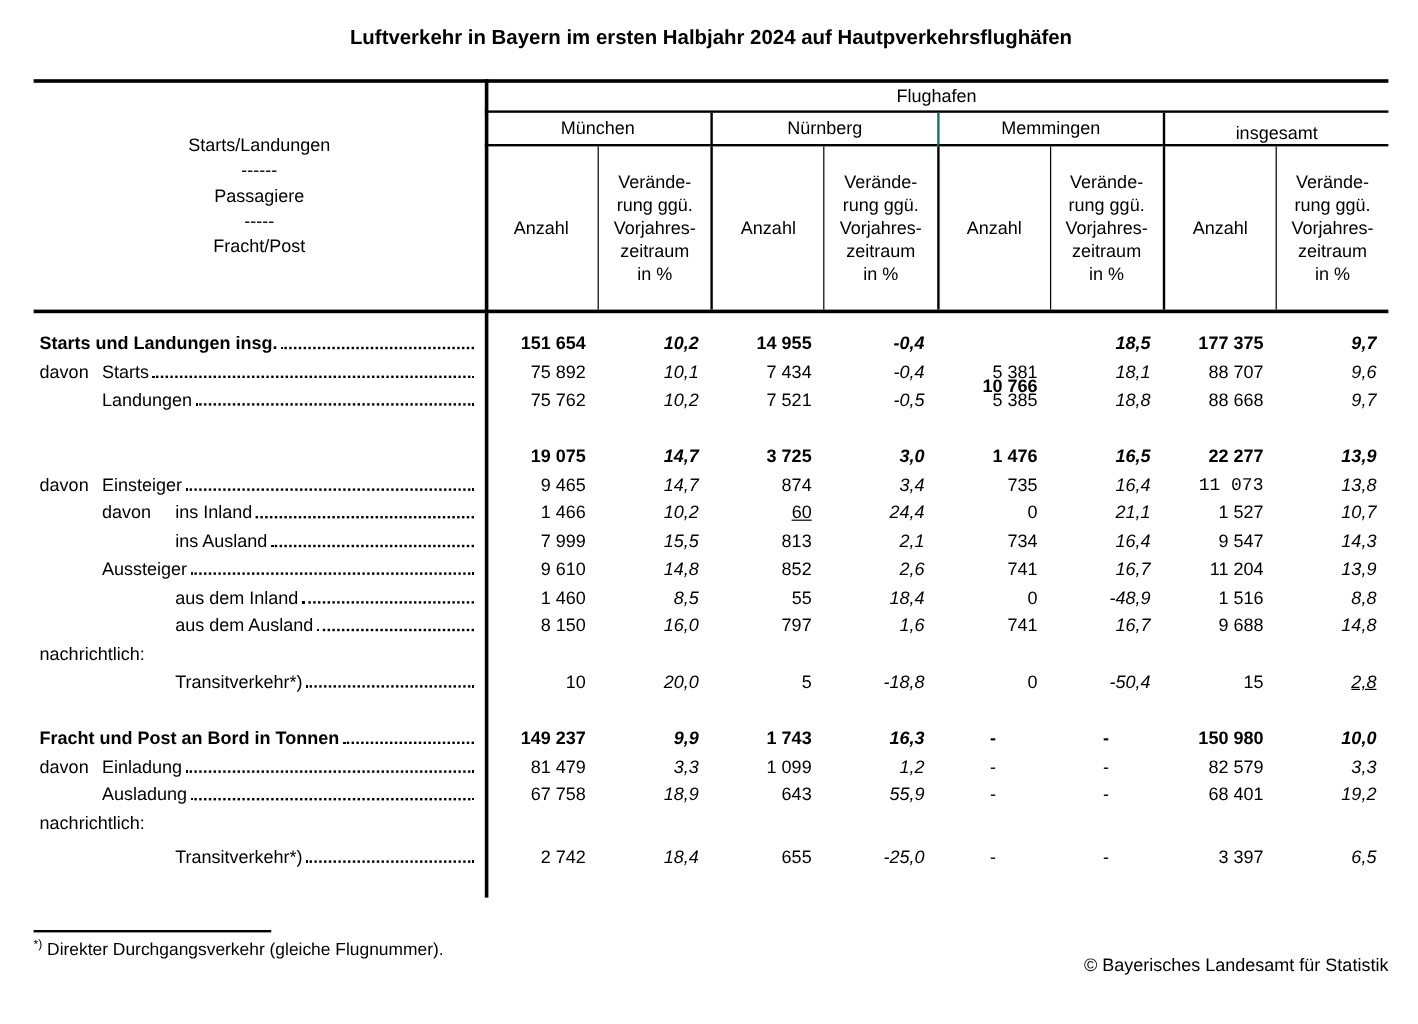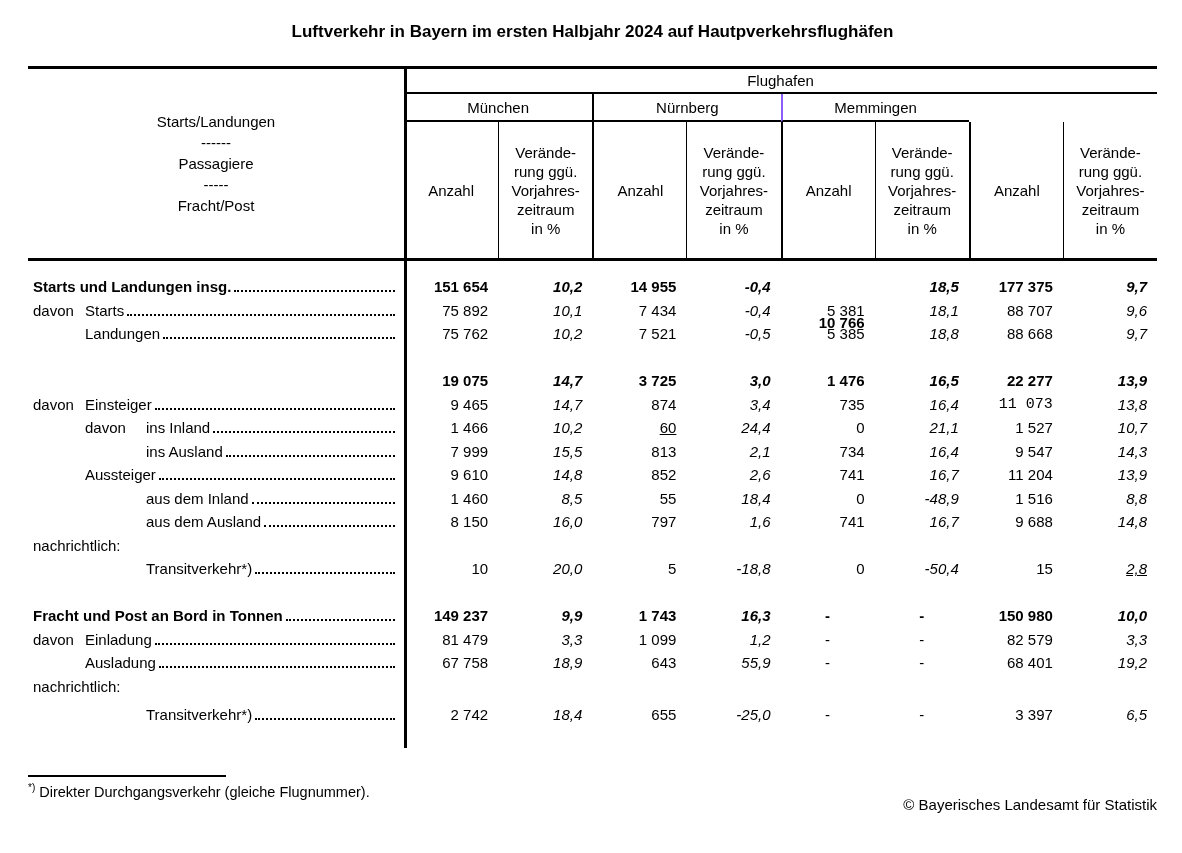--- a/index.html
+++ b/index.html
@@ -36,21 +36,21 @@
   .thead .cell { font-size: 15px; display: flex; align-items: center; justify-content: center; text-align: center; }
 
   .stub-head {
     grid-row: 1 / 4; grid-column: 1;
     flex-direction: column; line-height: 21px;
   }
   .flughafen  { grid-row: 1; grid-column: 2 / 10; border-bottom: 2px solid #000; }
   .airport    { grid-row: 2; border-bottom: 2px solid #000; }
   .a1 { grid-column: 2 / 4; }
   .a2 { grid-column: 4 / 6; border-left: 2px solid #000; }
-  .a3 { grid-column: 6 / 8; border-left: 2px solid #8b5cf6; }
+  .a3 { grid-column: 6 / 8; border-left: 2px solid #0f766e; }
   .a4 { grid-column: 8 / 10; border-left: 2px solid #000; }
   .a4 .low { padding-top: 9px; }
 
   .measure { grid-row: 3; line-height: 19px; white-space: pre-line; }
   .m1 { grid-column: 2; }
   .m2 { grid-column: 3; border-left: 1px solid #000; }
   .m3 { grid-column: 4; border-left: 2px solid #000; }
   .m4 { grid-column: 5; border-left: 1px solid #000; }
   .m5 { grid-column: 6; border-left: 2px solid #000; }
   .m6 { grid-column: 7; border-left: 1px solid #000; }
@@ -113,20 +113,23 @@
       <span>Starts/Landungen</span>
       <span>------</span>
       <span>Passagiere</span>
       <span>-----</span>
       <span>Fracht/Post</span>
     </div>
     <div class="cell flughafen">Flughafen</div>
     <div class="cell airport a1">München</div>
     <div class="cell airport a2">Nürnberg</div>
     <div class="cell airport a3">Memmingen</div>
+    <div class="cell airport a4">
+        <span class="low">insgesamt</span>
+      </div>
     <div class="cell measure m1">Anzahl</div>
     <div class="cell measure m2">Verände-
 rung ggü.
 Vorjahres-
 zeitraum
 in %</div>
     <div class="cell measure m3">Anzahl</div>
     <div class="cell measure m4">Verände-
 rung ggü.
 Vorjahres-

